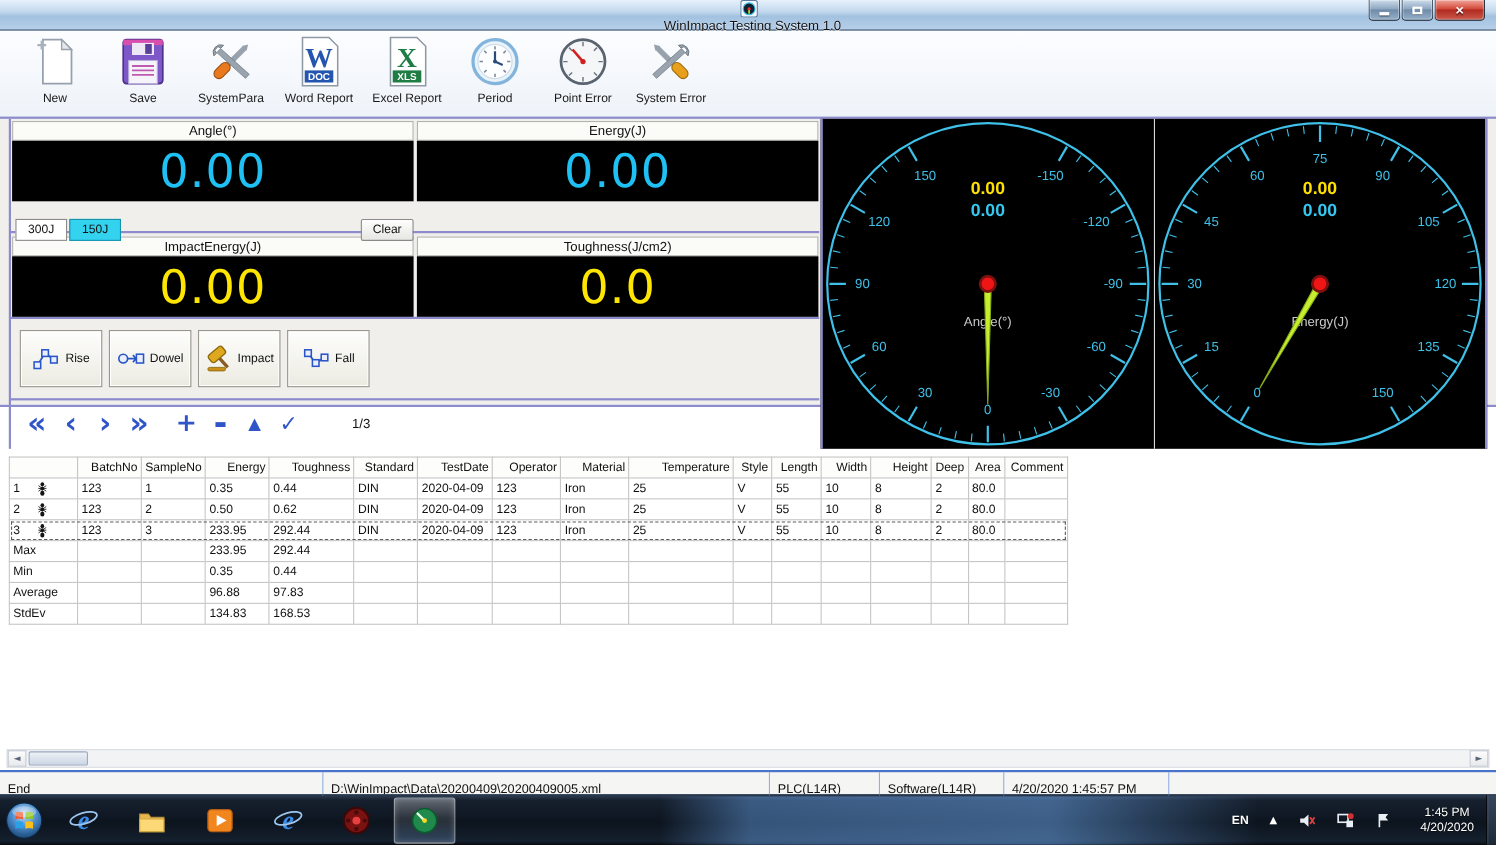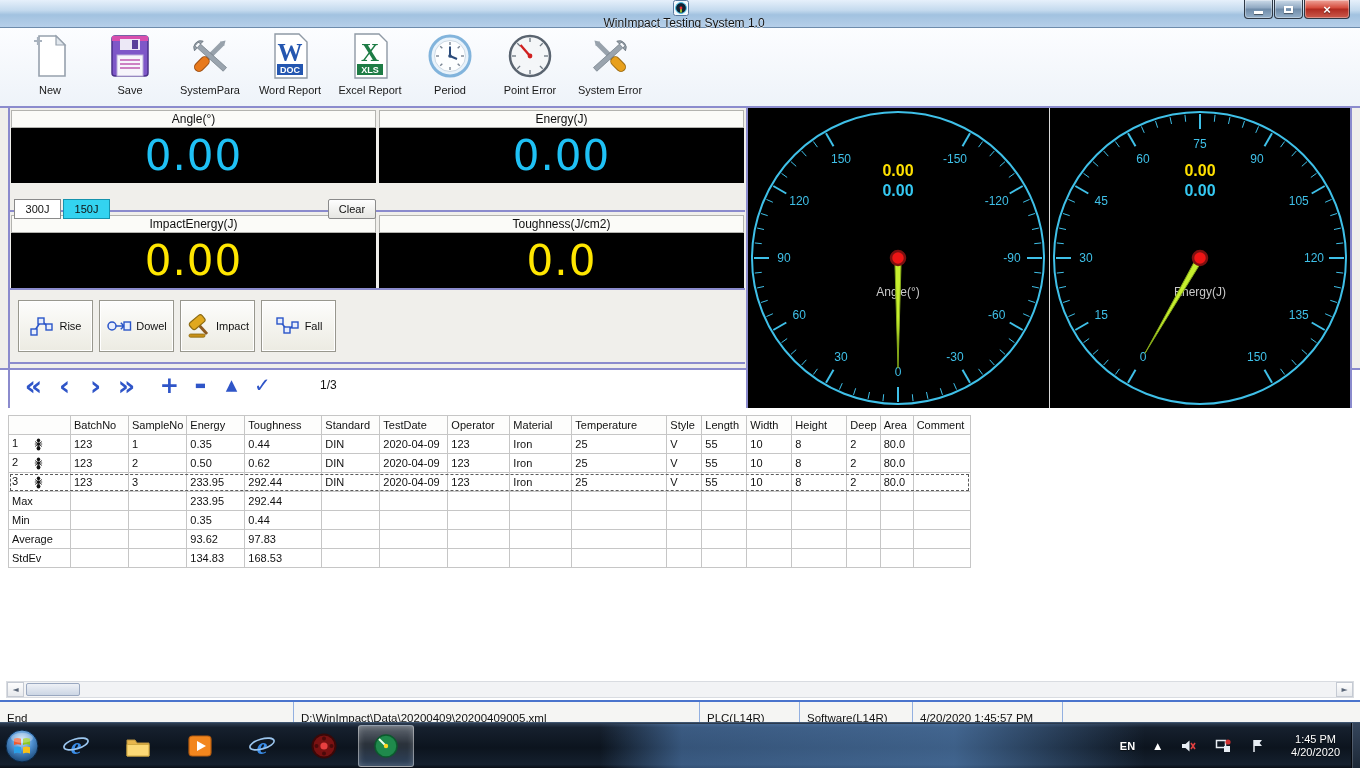--- a/index.html
+++ b/index.html
@@ -72,21 +72,21 @@
   .gauge-panel{position:absolute;left:746px;top:0;width:606px;height:300px;background:#000;
     border-left:2px solid #8b8bcd;border-right:2px solid #8b8bcd;display:flex;}
   .gauge-half{width:301px;height:300px;}
   .gauge-half.second{border-left:1px solid #d9d9d9;}
 
   
   .grid{position:absolute;left:8px;top:415px;border-collapse:collapse;table-layout:fixed;background:#fff;
     font-size:11px;}
   .grid th,.grid td{border:1px solid #c6c6c6;height:19px;padding:0 3px;text-align:left;font-weight:normal;
     overflow:hidden;white-space:nowrap;}
-  .grid thead th{background:#fdfdfc;}
+  .grid thead th{background:#fdfdfc;text-align:right;}
   .grid tr.selected{outline:1px dashed #5a5a5a;outline-offset:-2px;}
   .grid .rowhead span{display:inline-block;min-width:10px;}
   .grid .marker{margin-left:12px;vertical-align:middle;}
 
   
   .hscroll{position:absolute;left:6px;top:681px;width:1348px;height:17px;display:flex;
     background:#f2f3f5;border:1px solid #d9dce1;}
   .sb-arrow{width:17px;height:15px;background:linear-gradient(#fdfdfd,#e7e9ed);border:1px solid #c5cad3;
     display:flex;align-items:center;justify-content:center;font-size:8px;color:#5a6678;
     font-family:"DejaVu Sans",sans-serif;}
@@ -661,21 +661,21 @@
         <td></td>
         <td></td>
         <td></td>
         <td></td>
         <td></td>
       </tr>
       <tr>
         <td class="rowhead"><span>Average</span></td>
         <td></td>
         <td></td>
-        <td>93.62</td>
+        <td>96.88</td>
         <td>97.83</td>
         <td></td>
         <td></td>
         <td></td>
         <td></td>
         <td></td>
         <td></td>
         <td></td>
         <td></td>
         <td></td>

